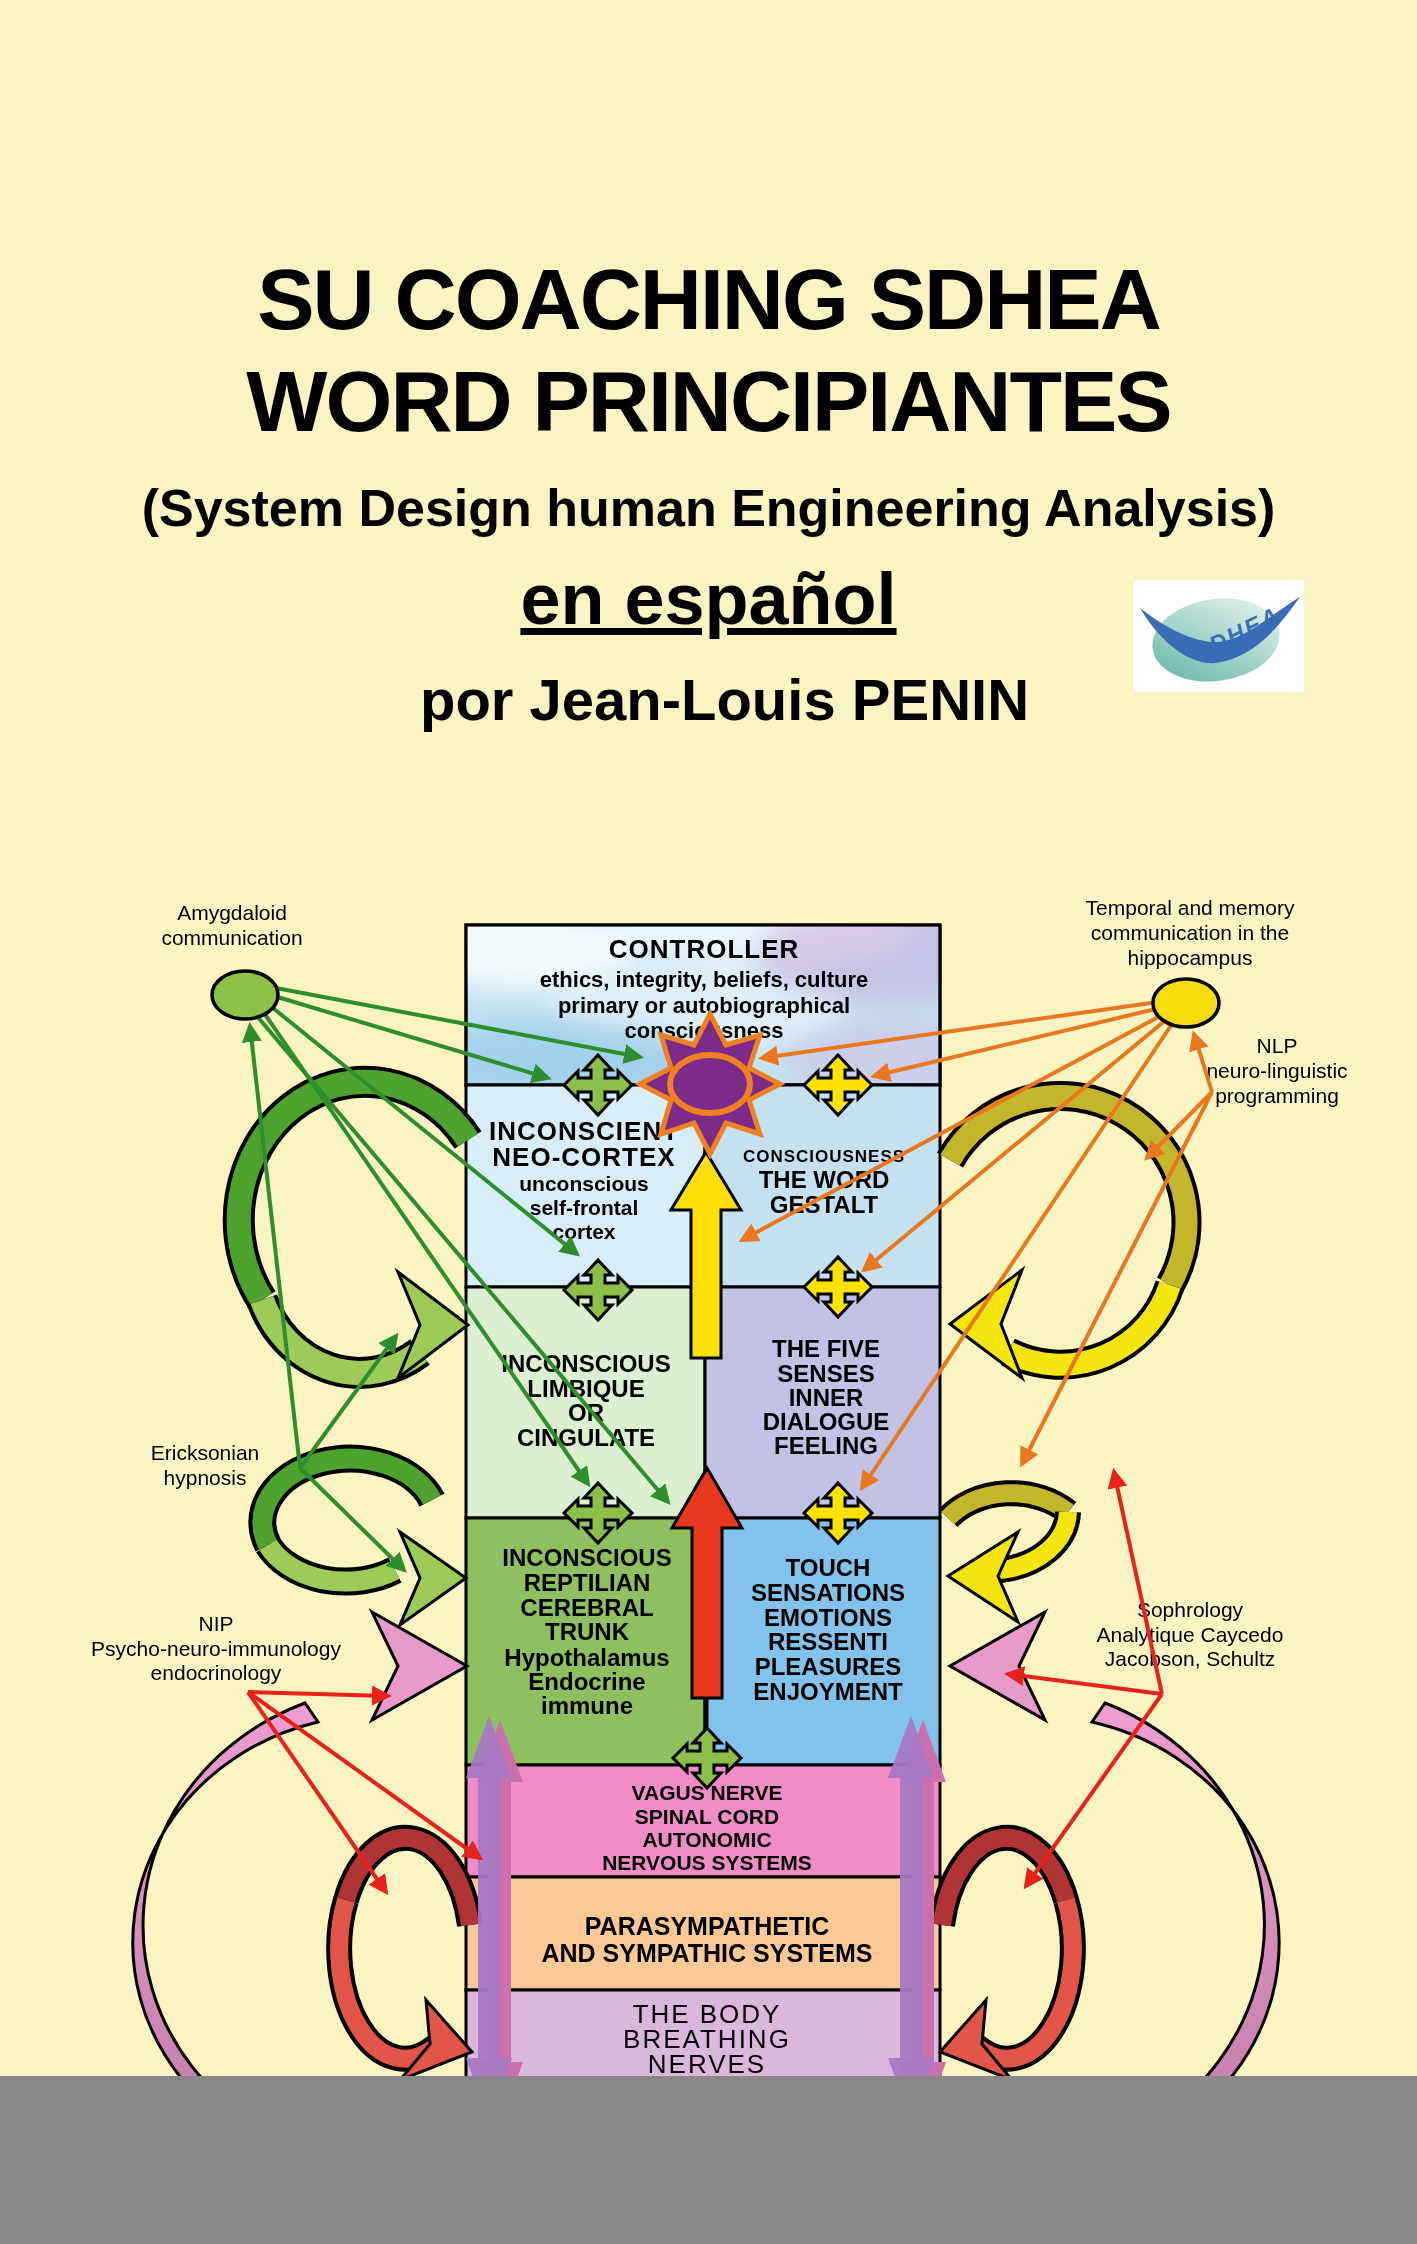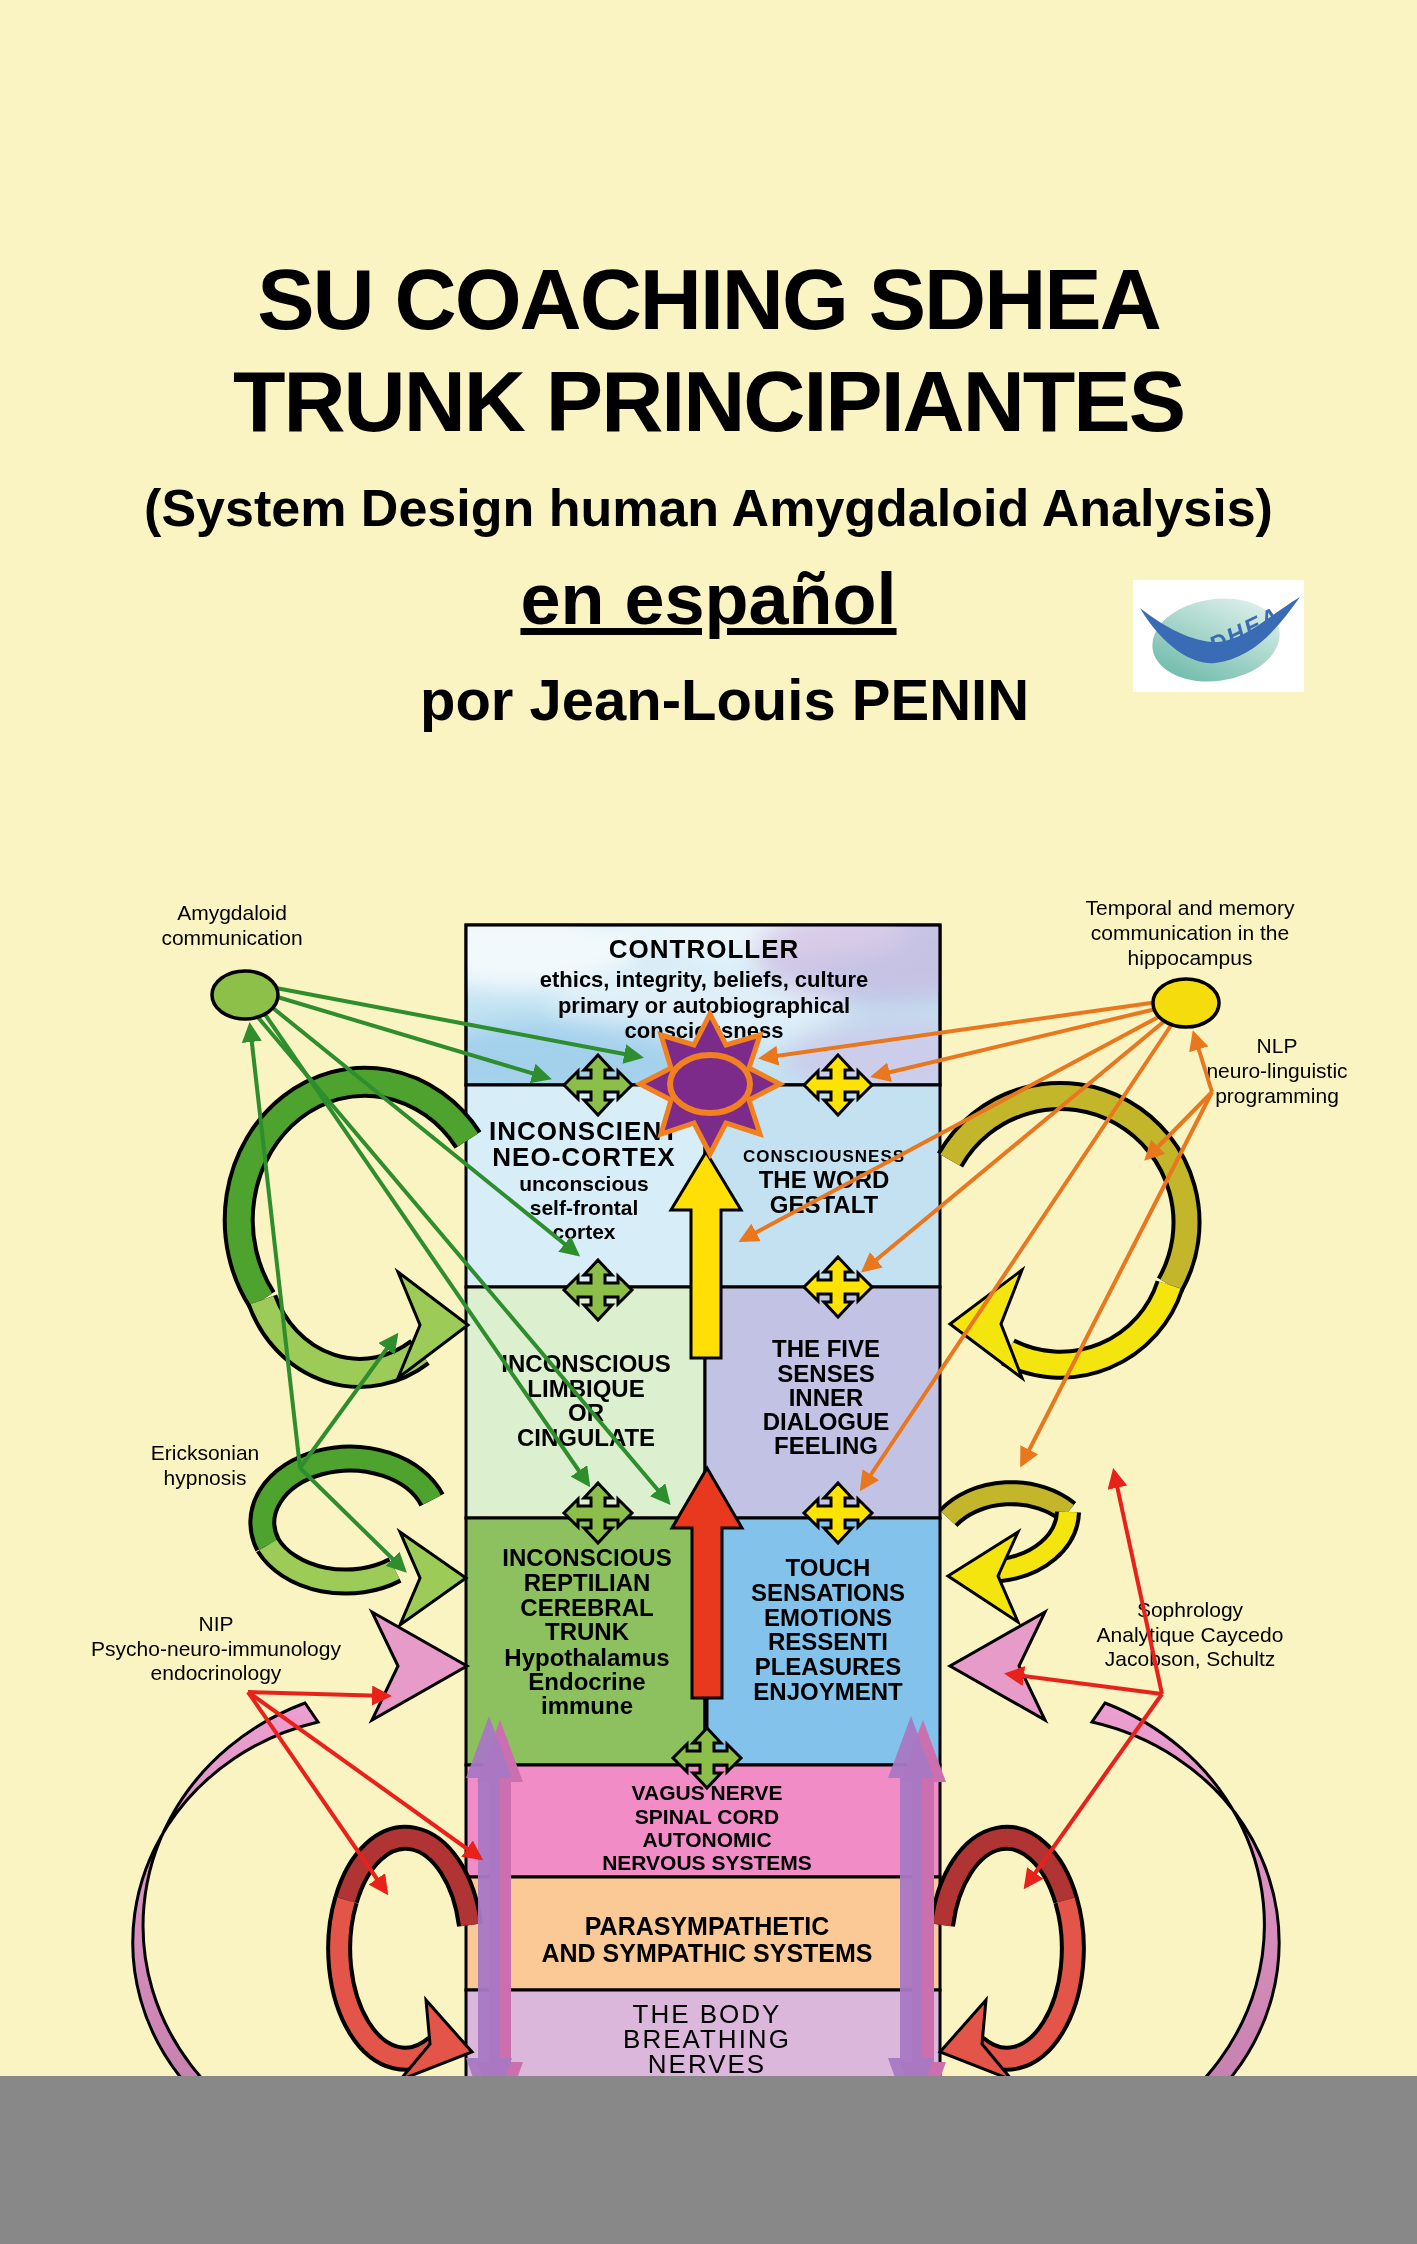--- a/index.html
+++ b/index.html
@@ -21,22 +21,22 @@
   .tb26{font:700 26px "Liberation Sans",sans-serif;fill:#000;text-anchor:middle;letter-spacing:1px;}
   .tr26{font:26px "Liberation Sans",sans-serif;fill:#000;text-anchor:middle;letter-spacing:2px;}
   .logoTxt{font:italic 700 24px "Liberation Sans",sans-serif;fill:#3A6CB5;letter-spacing:2px;}
 </style>
 </head>
 <body>
 
 <div class="page">
 
   <div class="hline t1">SU COACHING SDHEA</div>
-  <div class="hline t2">TRUNK PRINCIPIANTES</div>
-  <div class="hline t3">(System Design human Amygdaloid Analysis)</div>
+  <div class="hline t2">WORD PRINCIPIANTES</div>
+  <div class="hline t3">(System Design human Engineering Analysis)</div>
   <div class="hline t4">en español</div>
   <div class="hline t5">por Jean-Louis PENIN</div>
 
   <svg width="1417" height="2244" viewBox="0 0 1417 2244">
     <defs>
       <path id="cross4" d="M0,-30 L14,-15 L7,-15 L7,-7 L20,-7 L20,-14 L34,0 L20,14 L20,7 L7,7 L7,15 L14,15 L0,30 L-14,15 L-7,15 L-7,7 L-20,7 L-20,14 L-34,0 L-20,-14 L-20,-7 L-7,-7 L-7,-15 L-14,-15 Z" stroke="#000" stroke-width="3"></path>
       <marker id="mgreen" viewBox="0 0 10 10" refX="8" refY="5" markerWidth="5" markerHeight="5" orient="auto">
         <path d="M0,0 L10,5 L0,10 Z" fill="#2E8E2E"></path>
         </marker>
       <marker id="morange" viewBox="0 0 10 10" refX="8" refY="5" markerWidth="5" markerHeight="5" orient="auto">

